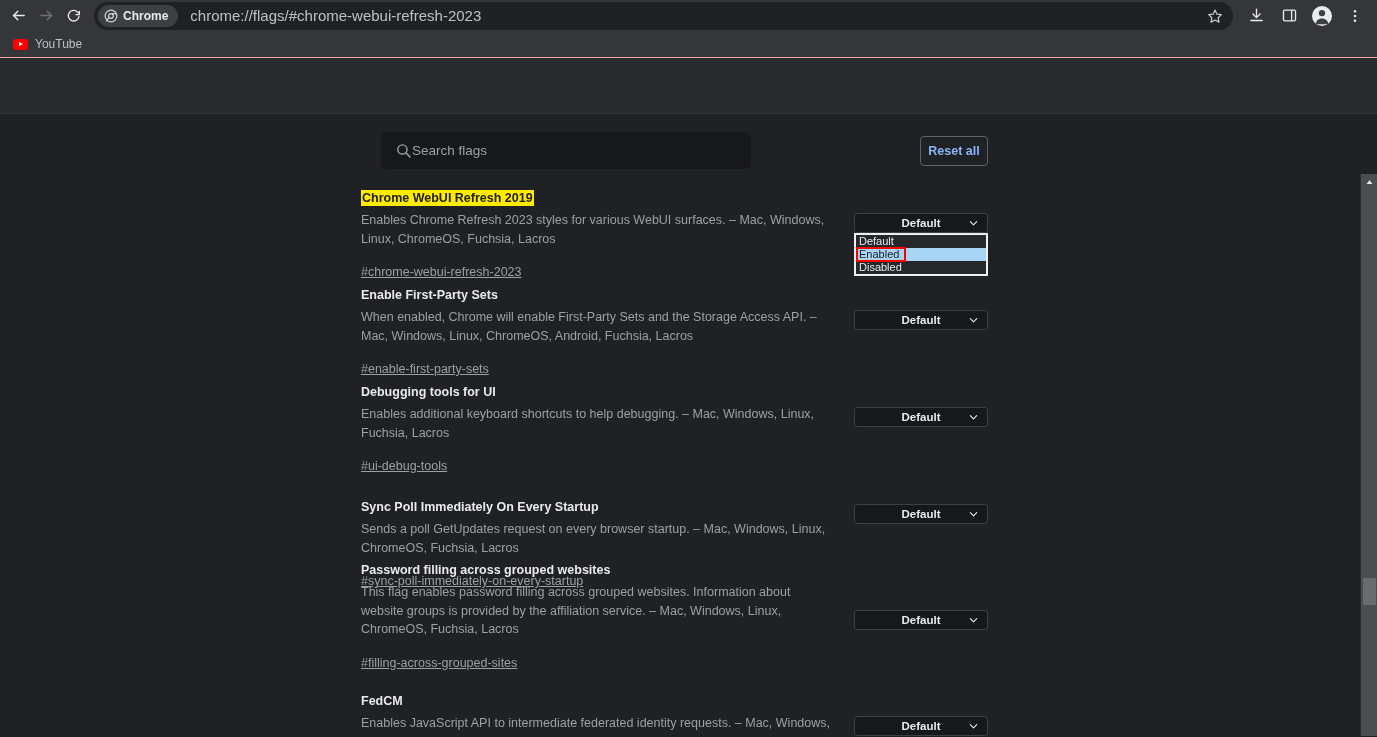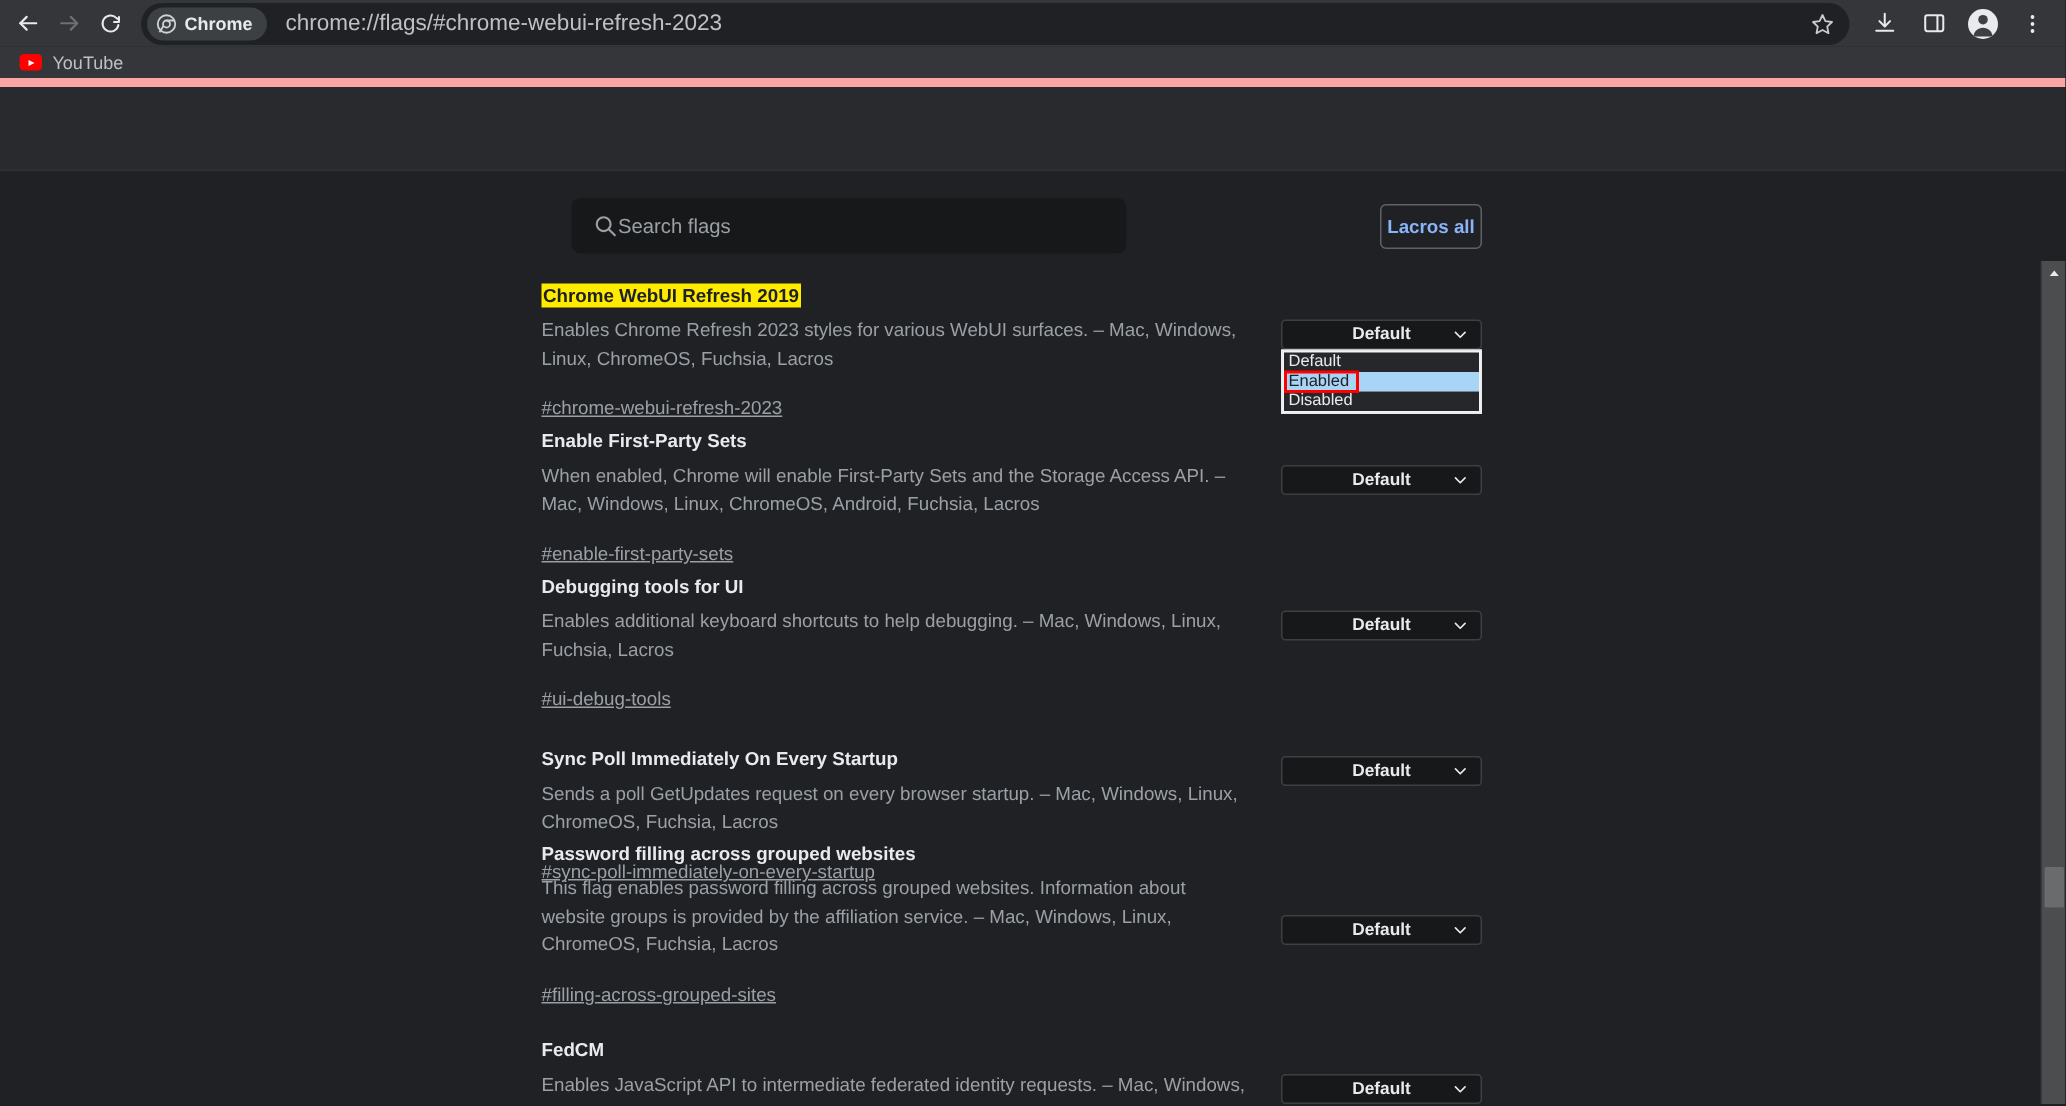--- a/index.html
+++ b/index.html
@@ -82,21 +82,21 @@
     overflow: hidden;
   }
 
   
   .bookmarks-bar {
     height: 27px;
     background: #35363a;
     display: flex;
     align-items: center;
     padding-left: 6px;
-    border-bottom: 6px solid #fca5a5;
+    border-bottom: 1px solid #fca5a5;
   }
   .bookmark-item {
     display: flex;
     align-items: center;
     gap: 7px;
     padding: 3px 7px;
     border-radius: 4px;
   }
   .yt-favicon {
     width: 15px; height: 11px;
@@ -379,21 +379,21 @@
   <div class="flags-header"></div>
 
   <div class="search-wrap">
     <svg width="17" height="17" viewBox="0 0 24 24" fill="none" stroke="#9aa0a6" stroke-width="2" stroke-linecap="round">
       <circle cx="10.5" cy="10.5" r="6.5"></circle>
         <line x1="15.5" y1="15.5" x2="21" y2="21"></line>
     </svg>
     <input class="search-input" type="text" placeholder="Search flags" style="">
   </div>
 
-  <div class="reset-btn">Lacros all</div>
+  <div class="reset-btn">Reset all</div>
 
   <div class="flags-body">
     <div class="flags-card">
 
       <div class="flag-row" style="top:14px;">
         <div class="flag-info">
           <span class="flag-title highlight">Chrome WebUI Refresh 2019</span>
           <div class="flag-desc">Enables Chrome Refresh 2023 styles for various WebUI surfaces. – Mac, Windows, Linux, ChromeOS, Fuchsia, Lacros</div>
           <a class="flag-permalink">#chrome-webui-refresh-2023</a>
         </div>

